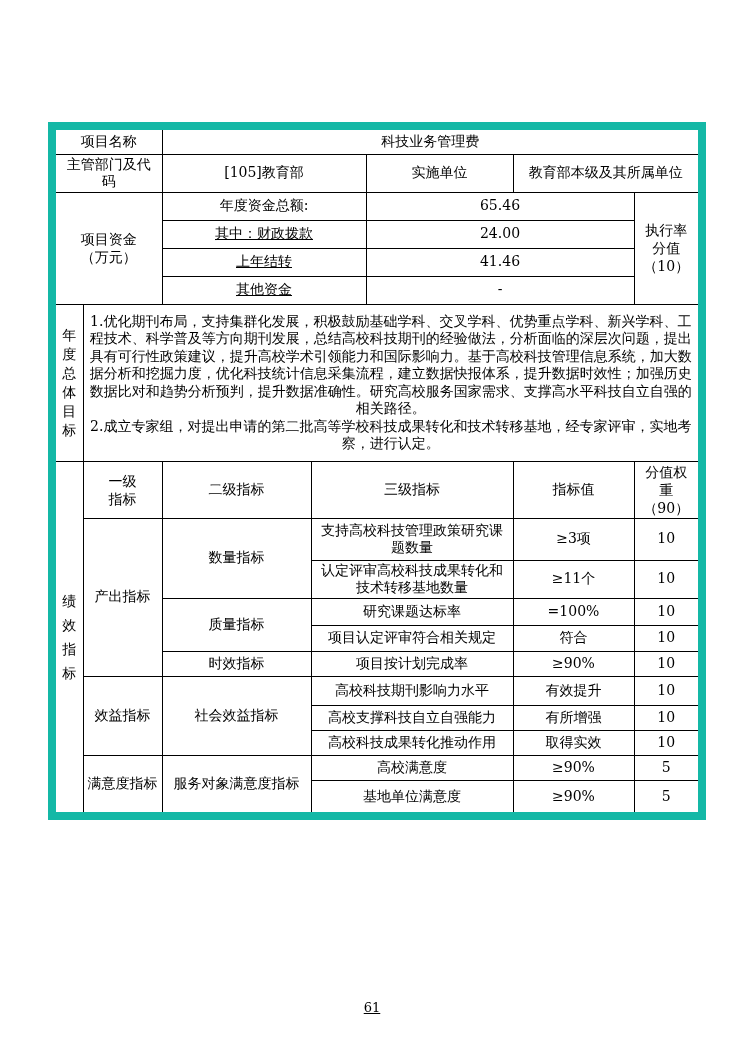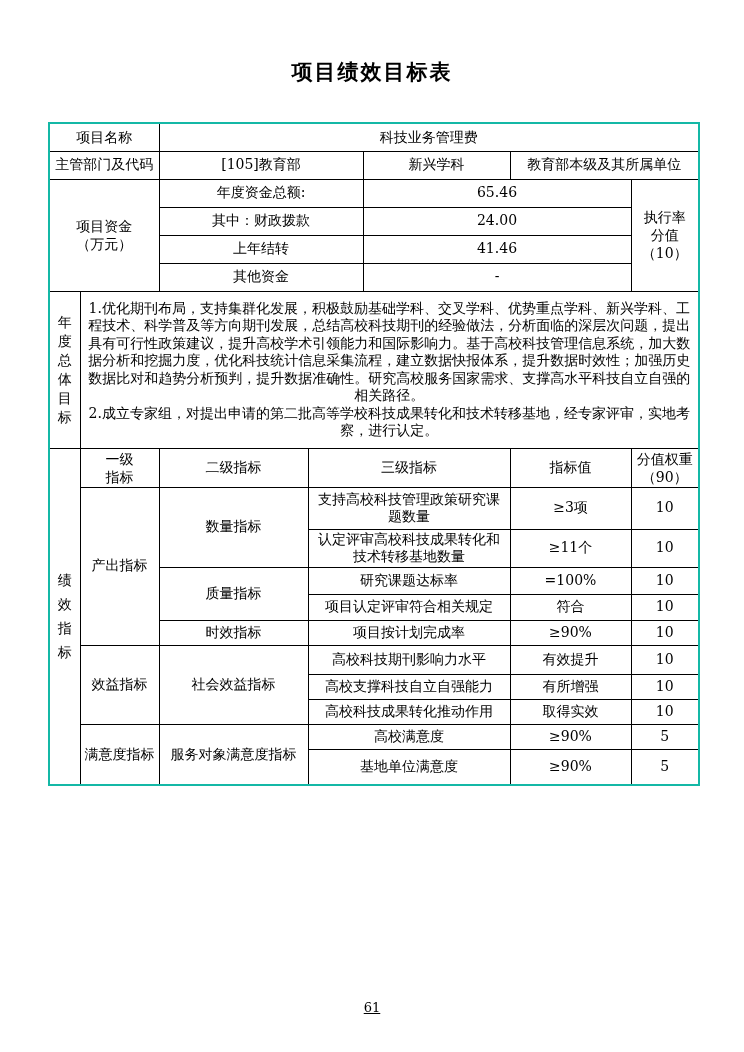--- a/index.html
+++ b/index.html
@@ -20,34 +20,34 @@
   .subtitle{
     position:absolute;top:100px;left:0;right:0;
     text-align:center;
     font-size:14px;
   }
   table.main{
     position:absolute;top:122px;left:48px;
     width:650px;
     border-collapse:collapse;
     table-layout:fixed;
-    border:2px solid #14b8a6;
+    border:8px solid #14b8a6;
   }
   table.main td{
     border:1px solid #000;
     font-size:14px;
     line-height:1.25;
     padding:1px 4px;
     text-align:center;
     vertical-align:middle;
     overflow:hidden;
   }
   td.l{text-align:left;padding-left:8px;}
   td.r{text-align:right;padding-right:6px;}
-  td.fund-label{text-align:right;padding-right:22px;}
+  td.fund-label{text-align:right;padding-right:22px;text-decoration:underline;}
   td.goal-text{
     text-align:justify;
     vertical-align:top;
     padding:8px 5px 4px 5px;
     line-height:18px;
     margin-top:20px;
   }
   td.t3{text-align:left;padding:2px 5px;line-height:17px;}
   .vtext{
     width:1em;margin:0 auto;
@@ -61,21 +61,20 @@
     position:absolute;top:1000px;left:0;right:0;
     text-align:center;font-size:13px;text-decoration:underline;
   }
   .goal-p{margin:0;}
 </style>
 </head>
 <body>
 
 <div class="page">
 
-  <div class="title">项目绩效目标表</div>
 
   <table class="main">
     <colgroup>
       <col style="width:31px">
         <col style="width:79px">
         <col style="width:149px">
       <col style="width:55px">
         <col style="width:147px">
         <col style="width:121px">
       <col style="width:68px">
@@ -83,21 +82,21 @@
 
     <tbody>
         <tr style="height:28px">
       <td colspan="2">项目名称</td>
       <td colspan="5">科技业务管理费</td>
     </tr>
 
     <tr style="height:28px">
       <td colspan="2">主管部门及代码</td>
       <td colspan="2">[105]教育部</td>
-      <td>新兴学科</td>
+      <td>实施单位</td>
       <td colspan="2">教育部本级及其所属单位</td>
     </tr>
 
     <tr style="height:28px">
       <td colspan="2" rowspan="4" class="stack">
         <div>项目资金</div>
         <div>（万元）</div>
       </td>
       <td colspan="2" class="l">年度资金总额:</td>
       <td colspan="2" class="r">65.46</td>

